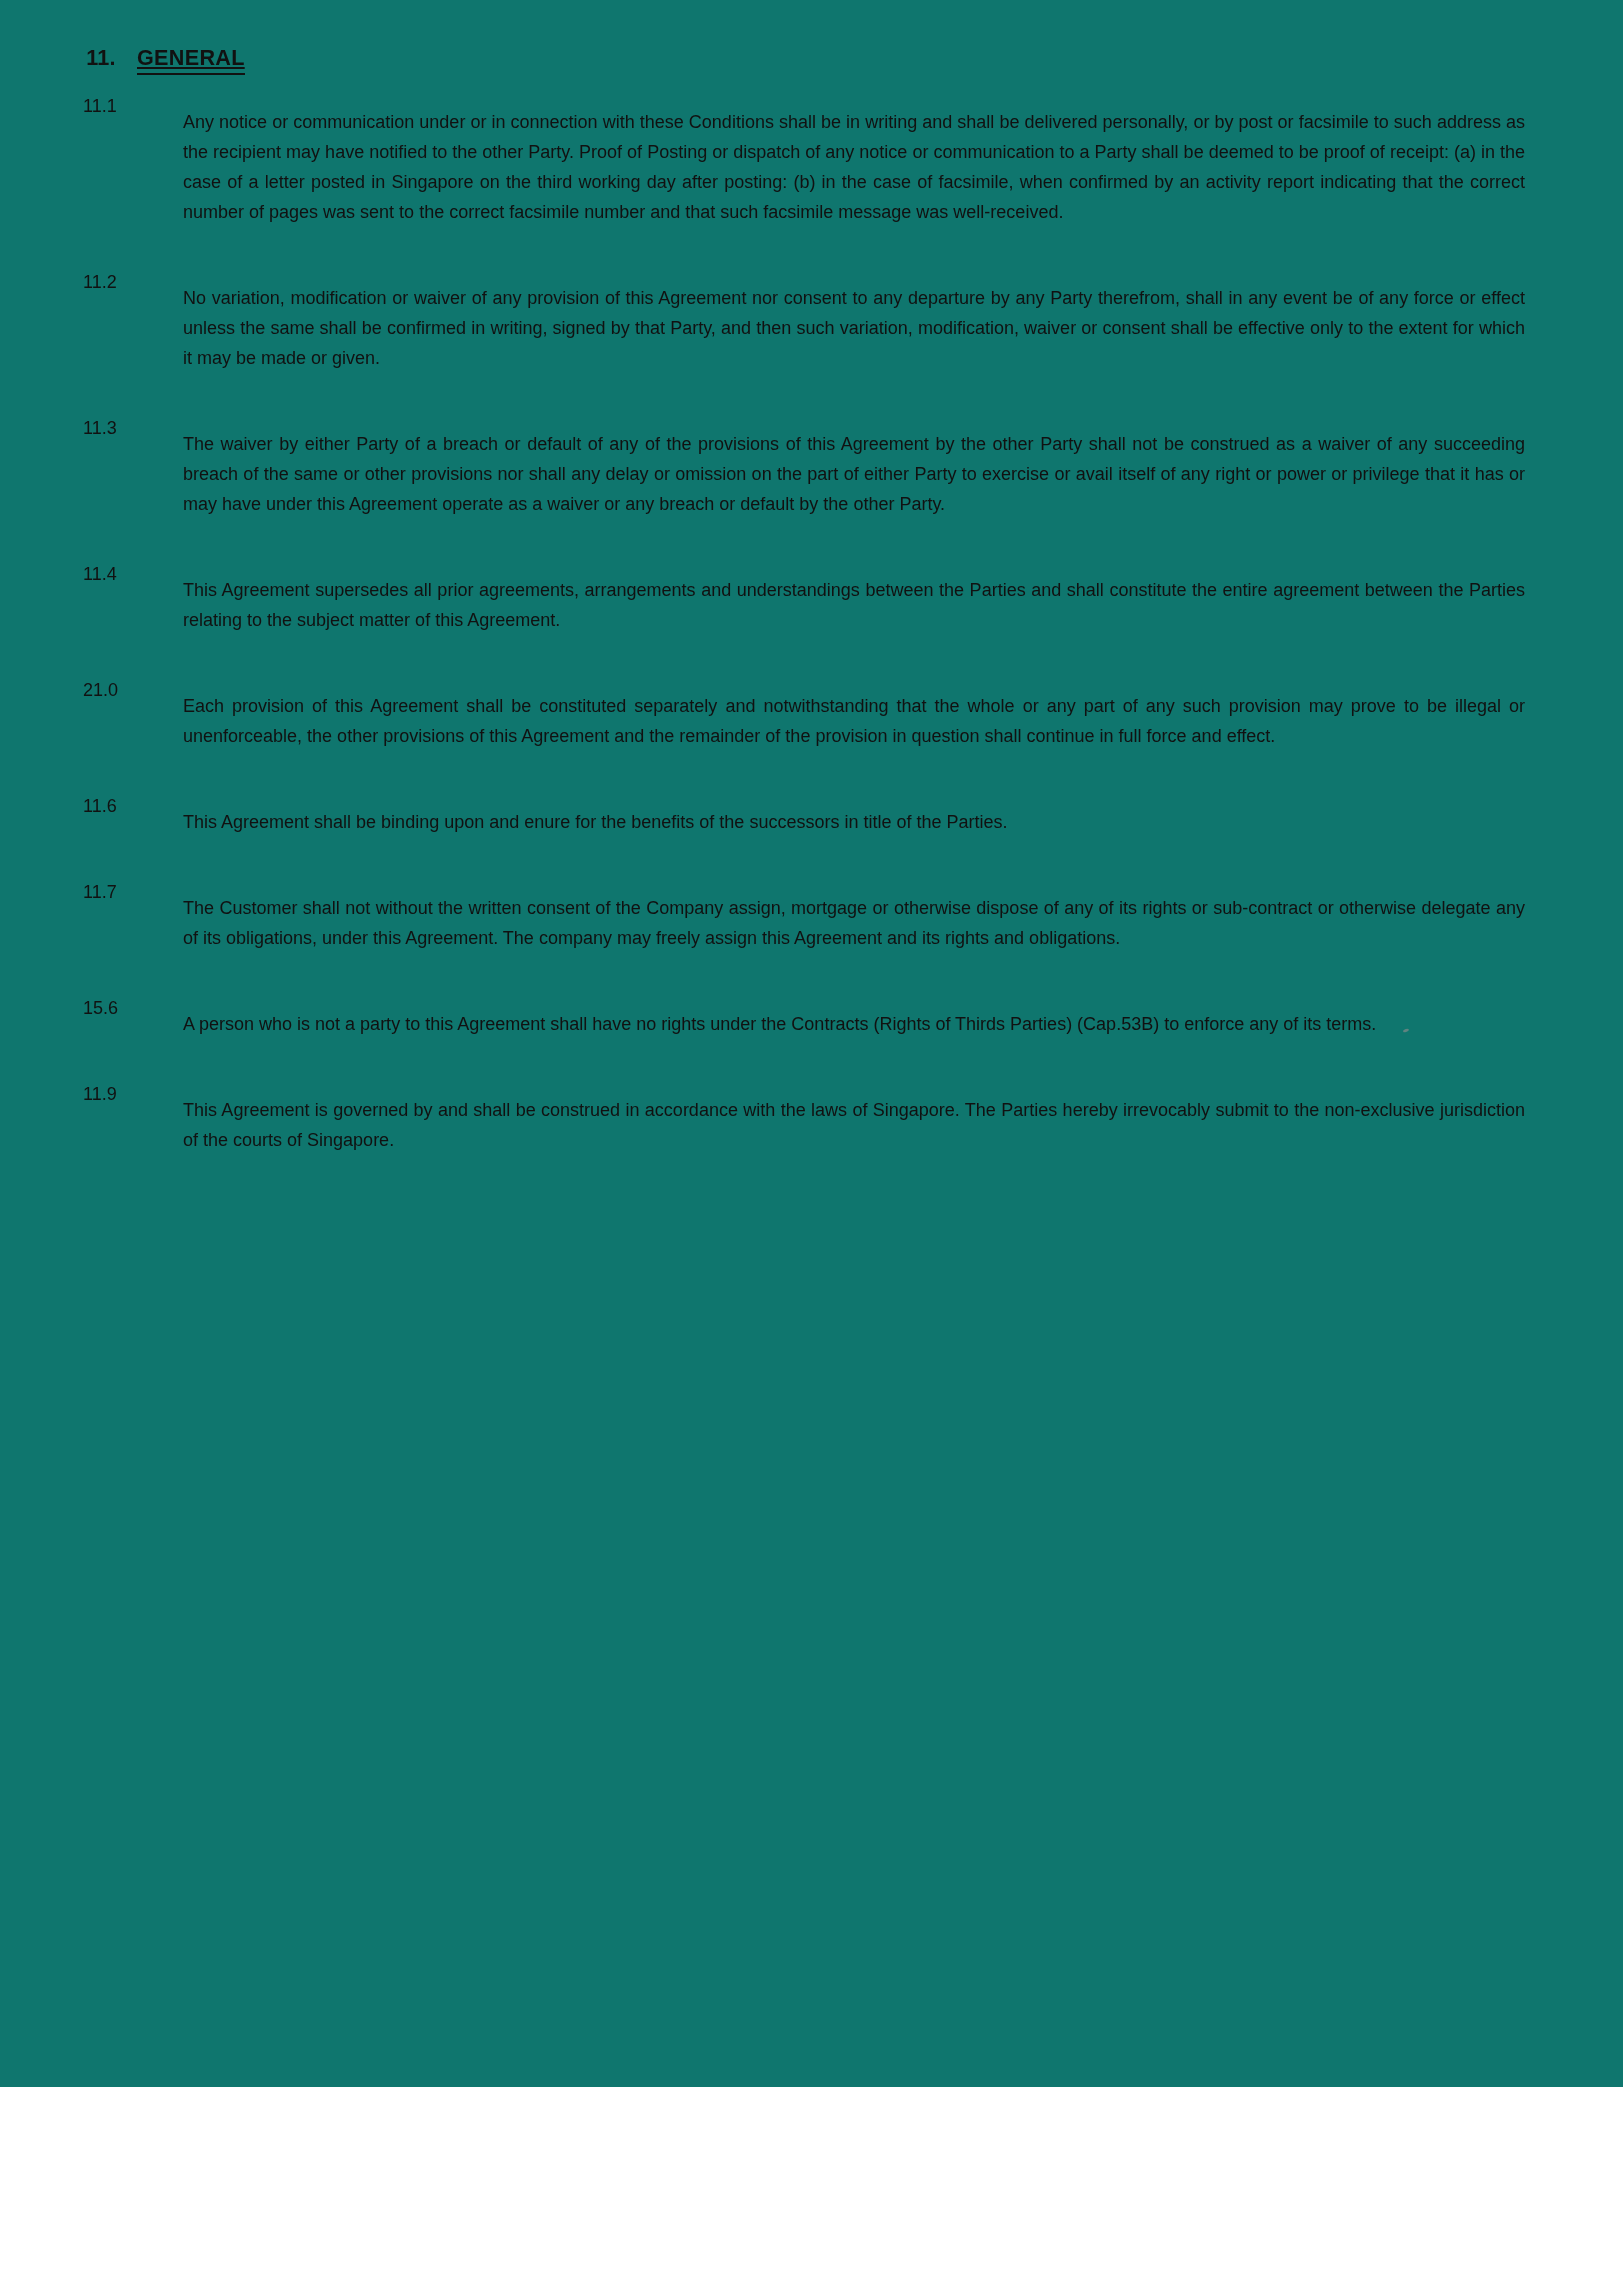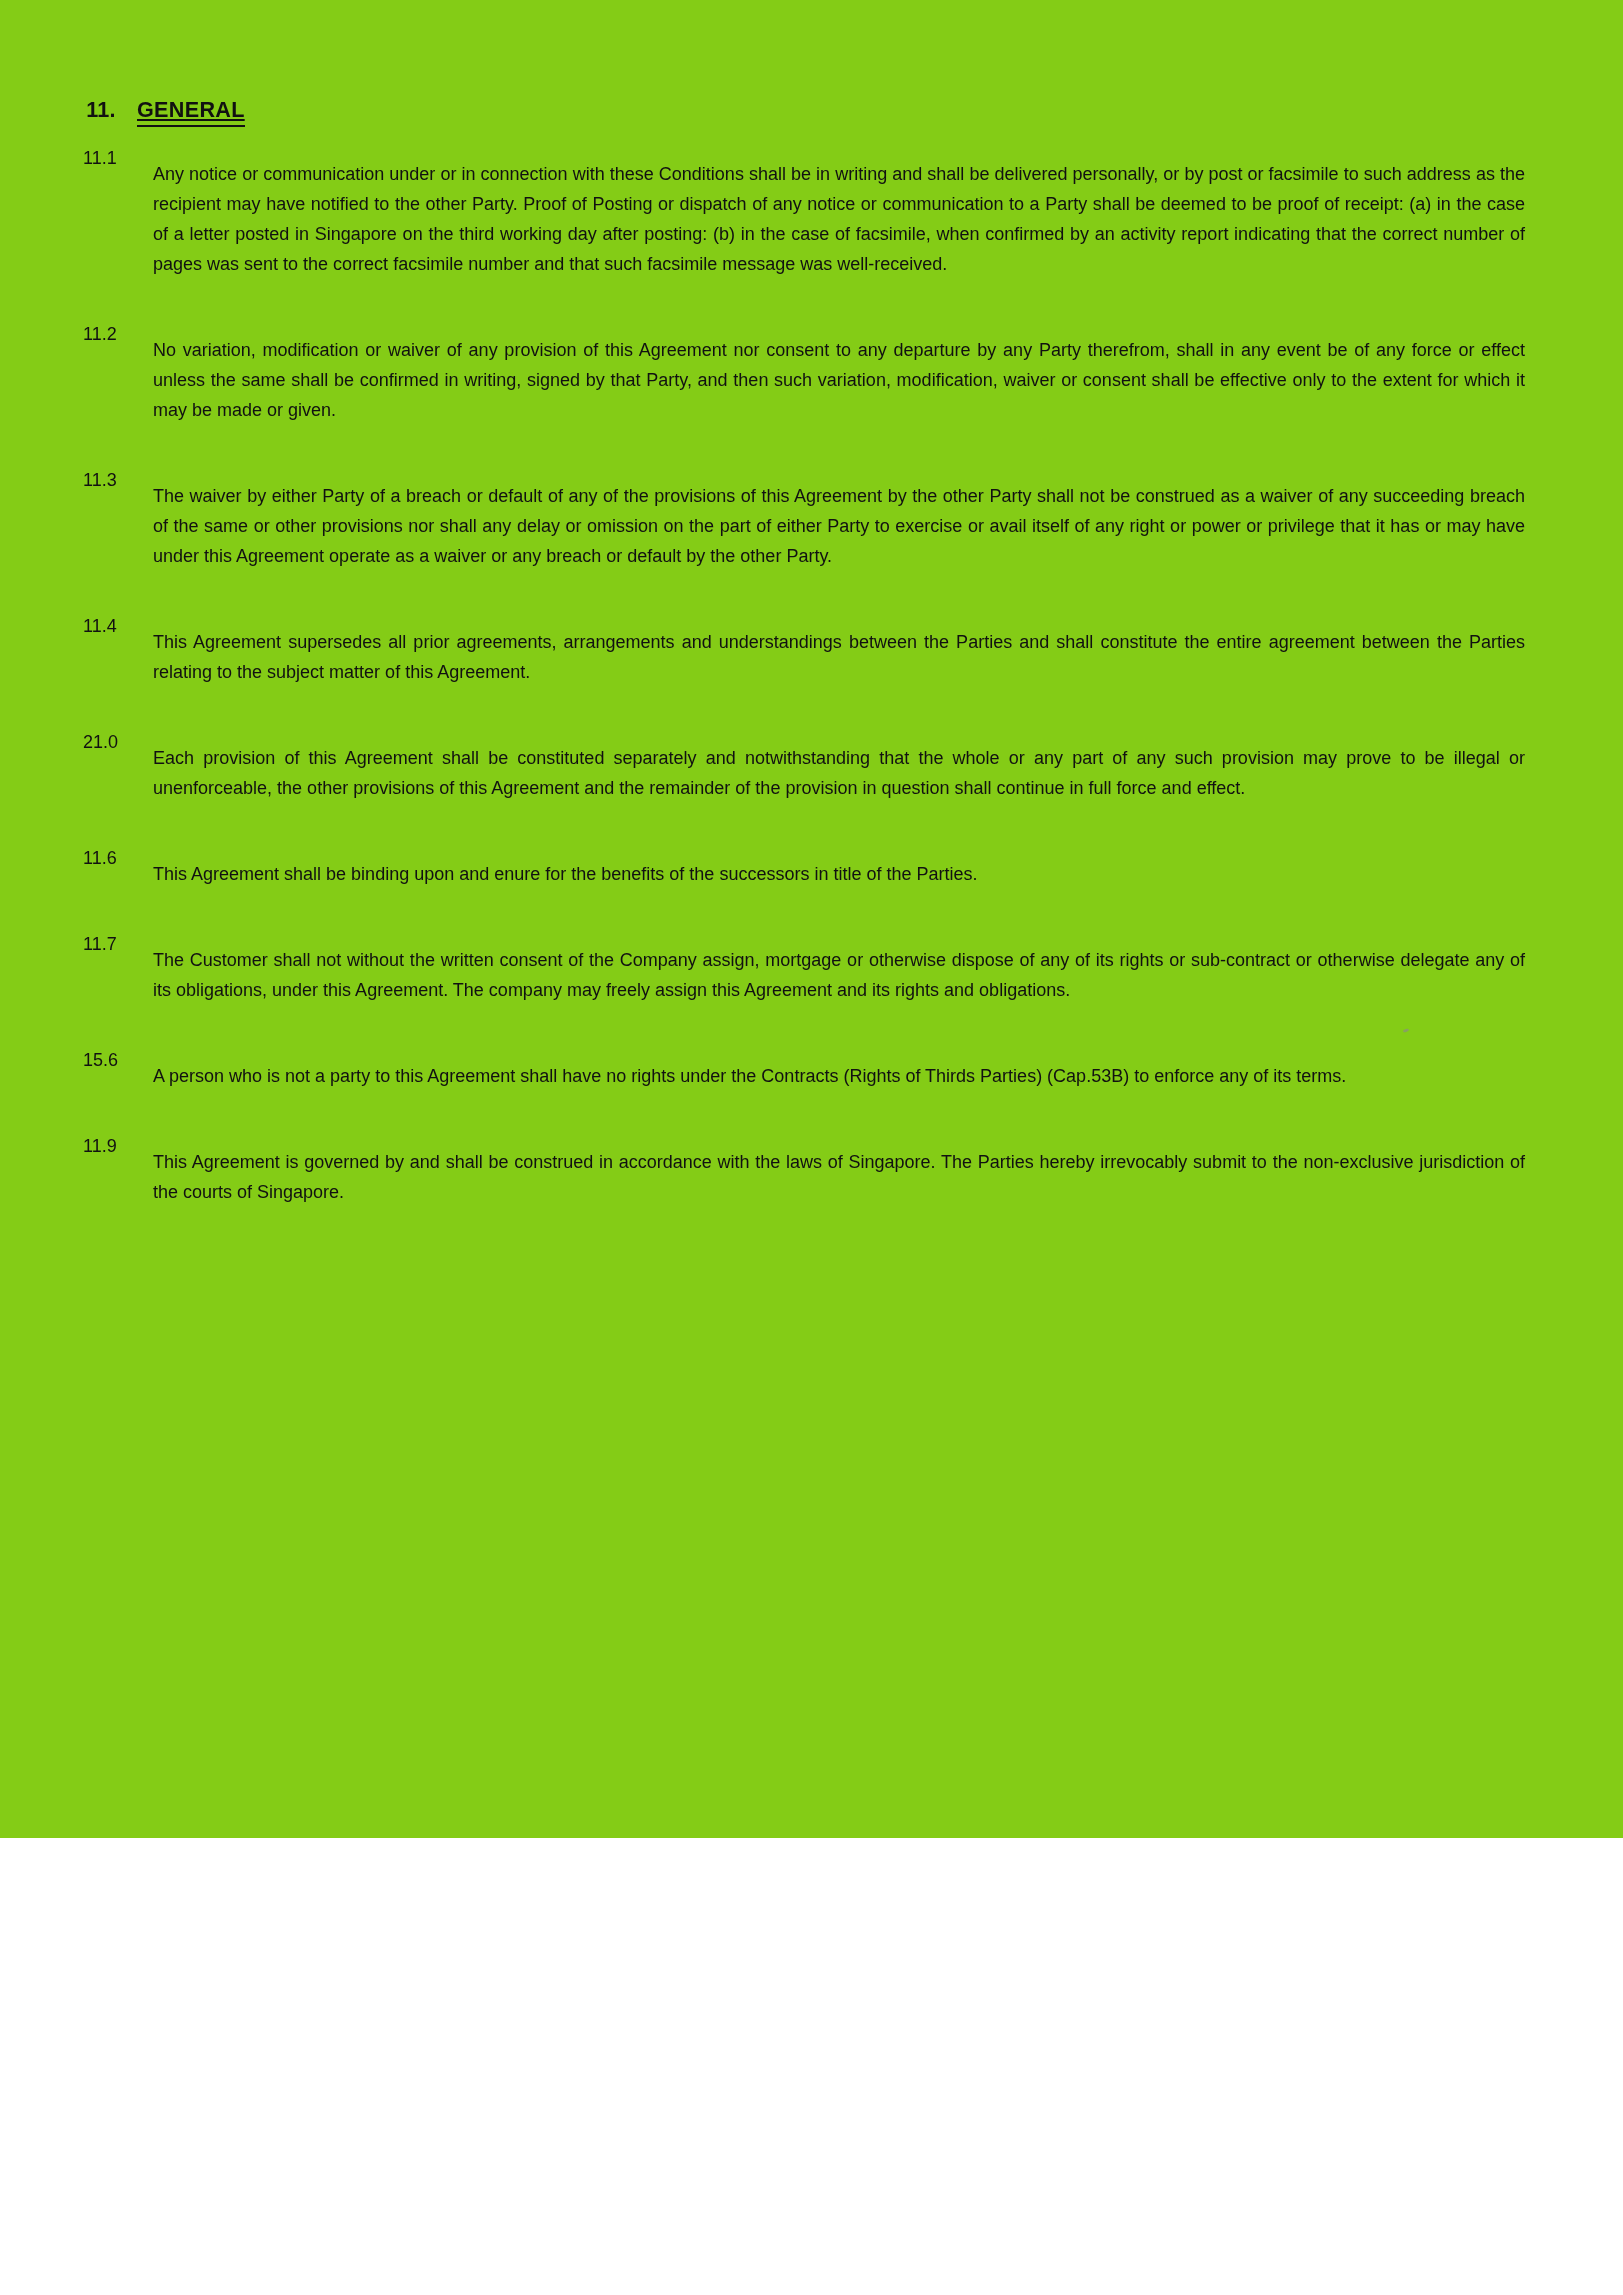--- a/index.html
+++ b/index.html
@@ -12,24 +12,24 @@
     height: 2295px;
     position: relative;
     font-family: "Liberation Sans", sans-serif;
     color: #111111;
     -webkit-font-smoothing: antialiased;
   }
   .page {
     position: absolute;
     top: 0; left: 0;
     width: 1624px;
-    height: 1838px;
-    background: #84cc16;
+    height: 2087px;
+    background: #0f766e;
     box-sizing: border-box;
-    padding: 96px 83px 0 83px;
+    padding: 44px 83px 0 83px;
   }
   .section-header {
     display: flex;
     align-items: baseline;
     margin: 0 0 16.6px 0;
     font-size: 21.6px;
     font-weight: bold;
     line-height: 27px;
     letter-spacing: 0.3px;
   }
@@ -44,20 +44,21 @@
     padding-bottom: 1.9px;
     text-decoration: underline;
   }
   .clauses {
     width: 1458px;
   }
   .clause {
     display: flex;
     align-items: flex-start;
     margin: 0 0 24px 0;
+    gap: 30px;
   }
   .clause-num {
     width: 54px;
     flex: 0 0 54px;
     font-size: 18px;
     line-height: 30px;
     white-space: nowrap;
   }
   .clause-text {
     margin: 16px;

